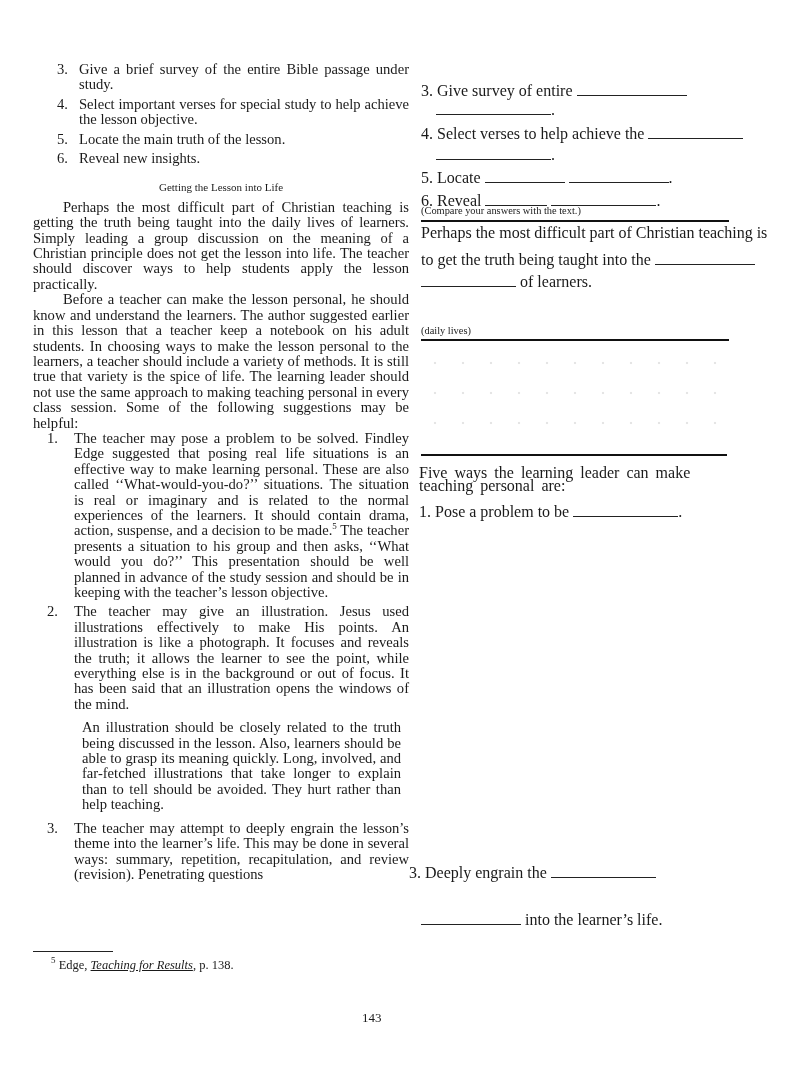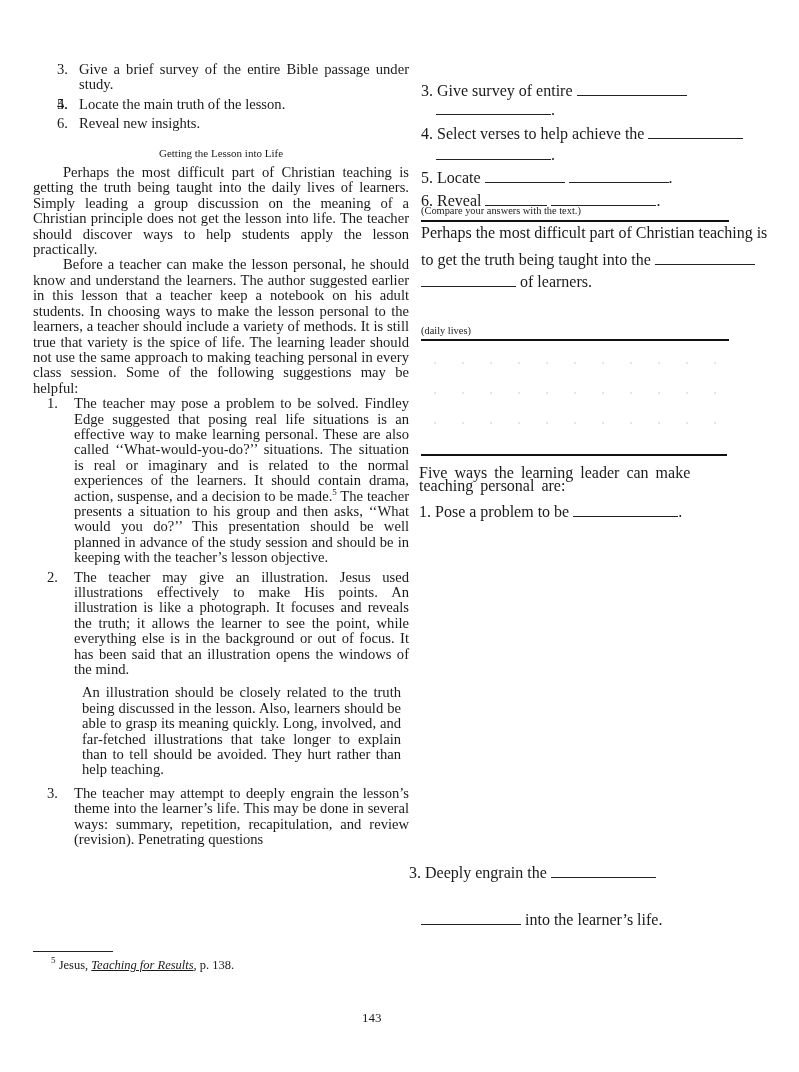--- a/index.html
+++ b/index.html
@@ -40,20 +40,21 @@
 
 <div class="page">
 
   <div class="left">
     <p class="num-item tight text-just">
       <span class="n">3.</span>
       <span>Give a brief survey of the entire Bible passage under study.</span>
     </p>
     <p class="num-item tight text-just">
       <span class="n">4.</span>
+      <span>Select important verses for special study to help achieve the lesson objective.</span>
     </p>
     <p class="num-item tight">
       <span class="n">5.</span>
       <span>Locate the main truth of the lesson.</span>
     </p>
     <p class="num-item">
       <span class="n">6.</span>
       <span>Reveal new insights.</span>
     </p>
 
@@ -73,21 +74,21 @@
     <p class="sub-para">An illustration should be closely related to the truth being discussed in the lesson. Also, learners should be able to grasp its meaning quickly. Long, involved, and far-fetched illustrations that take longer to explain than to tell should be avoided. They hurt rather than help teaching.</p>
     <p class="ex-item" style="margin-top:4px">
       <span class="n">3.</span>
       <span>The teacher may attempt to deeply engrain the lesson’s theme into the learner’s life. This may be done in several ways: summary, repetition, recapitulation, and review (revision). Penetrating questions</span>
     </p>
   </div>
 
   <div class="fn-rule"></div>
   <div class="footnote">
     <sup>5</sup>
-    <span>Jesus, </span><i>Teaching for Results</i><span>, p. 138.</span>
+    <span>Edge, </span><i>Teaching for Results</i><span>, p. 138.</span>
   </div>
 
   <div class="r" style="left:421px; top:82px;">
     <span>3. Give survey of entire</span>
     <span class="blank" style="width:110px;"></span>
   </div>
   <div class="r" style="left:436px; top:101px;">
     <span class="blank" style="width:115px;"></span>.
   </div>
 

